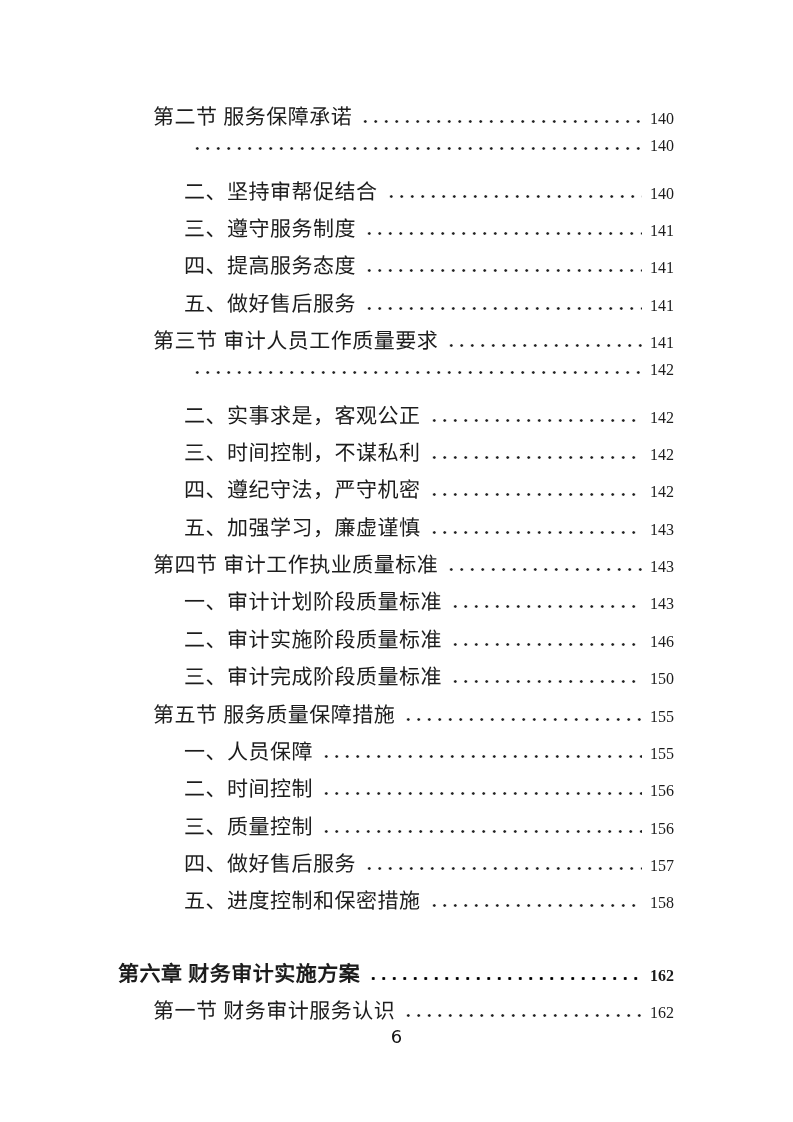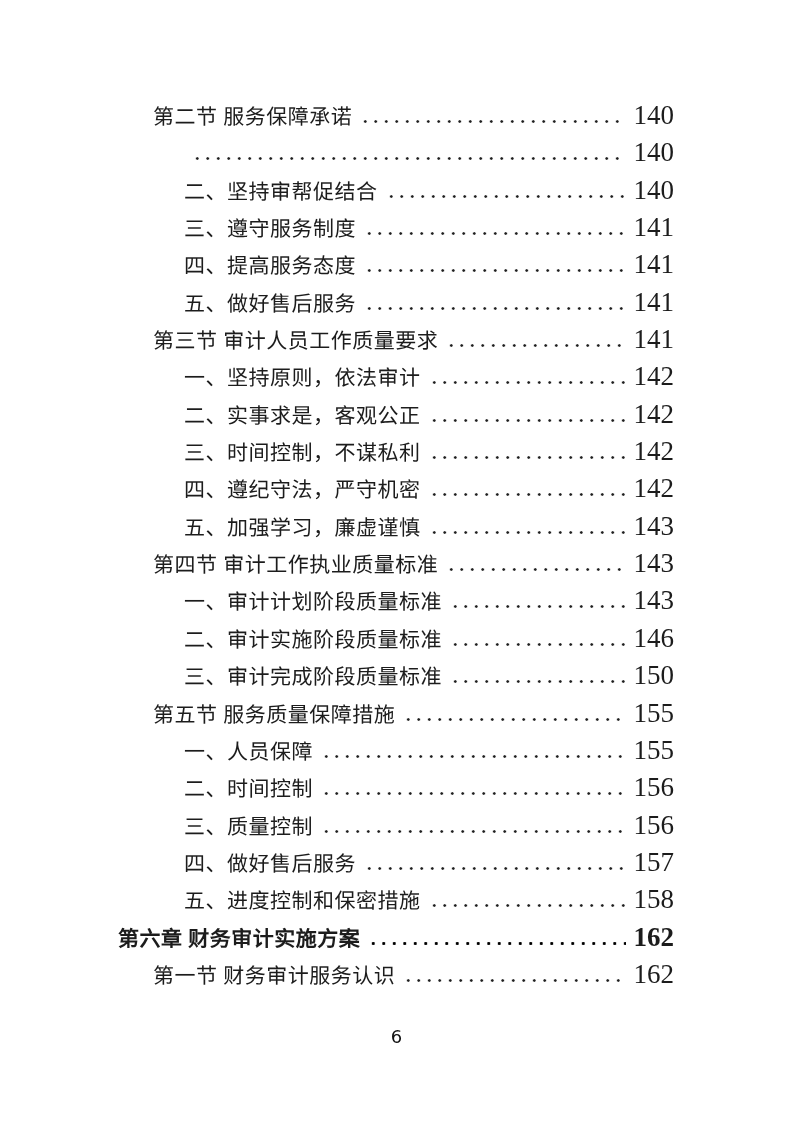--- a/index.html
+++ b/index.html
@@ -43,24 +43,24 @@
     height: 5px;
     margin: 0 8px 0 6px;
     align-self: baseline;
     background-image: radial-gradient(circle, #1f1f1f 1.15px, rgba(0,0,0,0) 1.5px);
     background-size: 10.5px 5px;
     background-repeat: repeat-x;
     background-position: 2px bottom;
   }
   .toc-row .num {
     flex: 0 0 auto;
-    font-size: 27px;
+    font-size: 16px;
     font-family: "Liberation Serif", "DejaVu Serif", serif;
   }
-  .lvl-chapter { padding-left: 0; font-weight: 700; }
+  .lvl-chapter { padding-left: 0; font-weight: 700; margin-top: 35px; }
   .lvl-chapter .num { font-weight: 700; }
   .lvl-chapter .leader {
     background-image: radial-gradient(circle, #000000 1.3px, rgba(0,0,0,0) 1.65px);
   }
   .lvl-section { padding-left: 35px; }
   .lvl-sub     { padding-left: 66px; }
   .footer {
     position: absolute;
     top: 1026px;
     left: 0;
@@ -105,21 +105,20 @@
       <span class="label">五、做好售后服务</span>
       <span class="leader"></span>
       <span class="num">141</span>
     </div>
       <div class="toc-row lvl-section">
       <span class="label">第三节 审计人员工作质量要求</span>
       <span class="leader"></span>
       <span class="num">141</span>
     </div>
       <div class="toc-row lvl-sub">
-      <span class="label">一、坚持原则，依法审计</span>
       <span class="leader"></span>
       <span class="num">142</span>
     </div>
       <div class="toc-row lvl-sub">
       <span class="label">二、实事求是，客观公正</span>
       <span class="leader"></span>
       <span class="num">142</span>
     </div>
       <div class="toc-row lvl-sub">
       <span class="label">三、时间控制，不谋私利</span>

